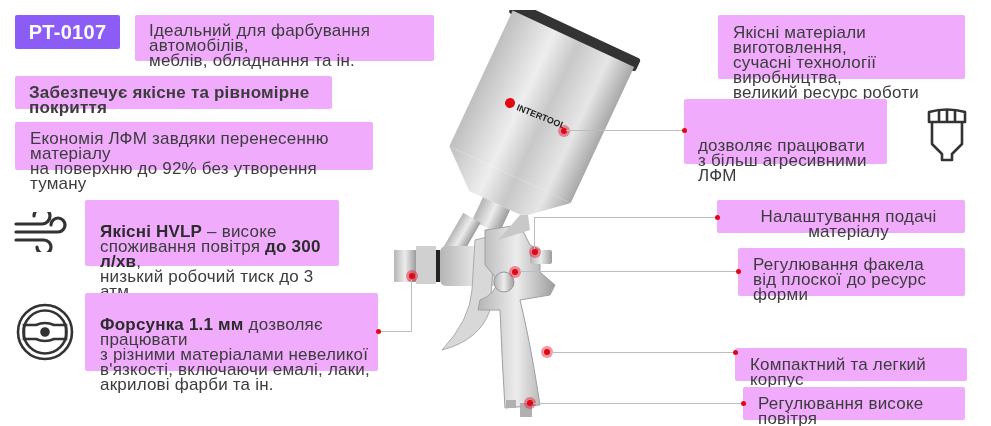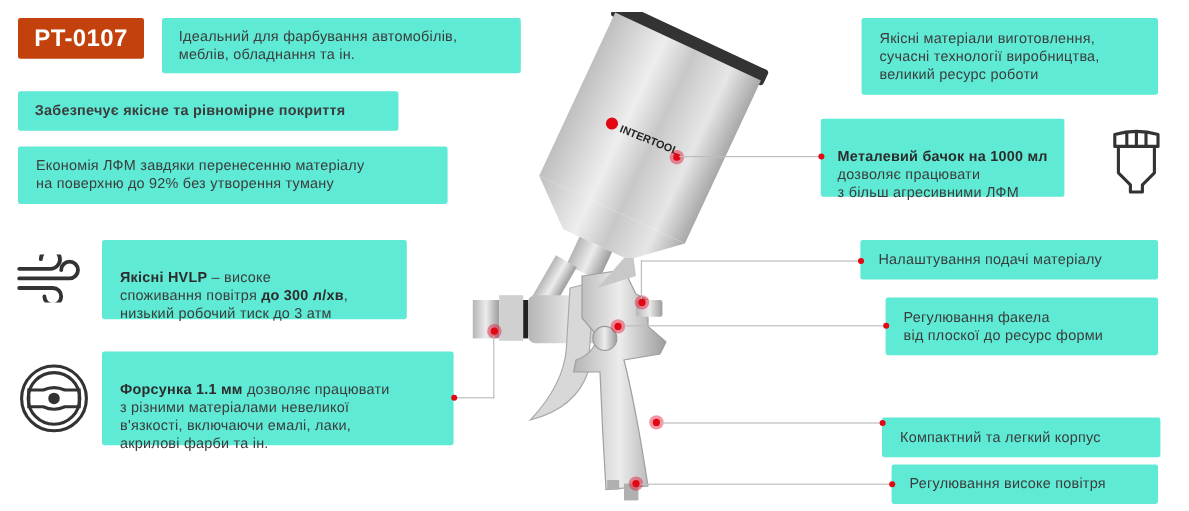--- a/index.html
+++ b/index.html
@@ -3,28 +3,28 @@
 <meta charset="utf-8">
 <style>
   html, body { margin:0; padding:0; }
   body {
     width: 991px; height: 426px; position: relative; overflow: hidden;
     background: #ffffff;
     font-family: "Liberation Sans", "DejaVu Sans", sans-serif;
     color: #3a3a3a;
   }
   .box {
-    position: absolute; background: #5eead4; border-radius: 2px;
-    font-size: 12px; line-height: 15px; color: #3c3c3c;
+    position: absolute; background: #f0abfc; border-radius: 2px;
+    font-size: 17px; line-height: 15px; color: #3c3c3c;
     box-sizing: border-box; letter-spacing: 0.2px;
   }
   .box b { font-weight: bold; color: #2c2c2c; }
   .sku {
     position: absolute; left: 15px; top: 15px; width: 105px; height: 34px;
-    background: #c2410c; color: #fff; border-radius: 2px;
+    background: #8b5cf6; color: #fff; border-radius: 2px;
     font-weight: bold; font-size: 20px; line-height: 34px; text-align: center;
     letter-spacing: 0.3px;
   }
   .icon { position: absolute; }
   svg { display:block; }
   .line { position:absolute; background:#bdbdbd; }
   .dot { position:absolute; width:5px; height:5px; border-radius:50%; background:#e30613; }
   .hot {
     position:absolute; width:12px; height:12px; border-radius:50%;
     background: rgba(230,20,50,0.45);
@@ -76,34 +76,34 @@
 з різними матеріалами невеликої
 в'язкості, включаючи емалі, лаки,
 акрилові фарби та ін.</span>
 </div>
 
 <div class="box" style="left:718px; top:15px; width:247px; height:64px; padding:10px 0 0 15px; white-space:pre-line;">Якісні матеріали виготовлення,
 сучасні технології виробництва,
 великий ресурс роботи</div>
 
 <div class="box" style="left:684px; top:99px; width:203px; height:65px; padding:9px 0 0 14px; white-space:pre-line;">
-  <b>Металевий бачок на 1000 мл</b><span>
+  <span>
 дозволяє працювати
 з більш агресивними ЛФМ</span>
 </div>
 
 <div class="icon" style="left:926px; top:106px;">
   <svg width="42" height="58" viewBox="0 0 42 58" fill="none" stroke="#333" stroke-width="2.6" stroke-linejoin="round">
     <path d="M3 6 Q21 1 39 6 V16 H3 Z"></path>
     <path d="M13 4 V16 M21 3 V16 M29 4 V16"></path>
     <path d="M6 16 V38 L16 48 V54 H26 V48 L36 38 V16"></path>
   </svg>
 </div>
 
-<div class="box" style="left:717px; top:200px; width:248px; height:33px; padding:9px 0 0 15px;">Налаштування подачі матеріалу</div>
+<div class="box" style="left:717px; top:200px; width:248px; height:33px; padding:9px 0 0 15px;text-align:center;">Налаштування подачі матеріалу</div>
 
 <div class="box" style="left:738px; top:248px; width:227px; height:48px; padding:9px 0 0 15px; white-space:pre-line;">Регулювання факела
 від плоскої до ресурс форми</div>
 
 <div class="box" style="left:735px; top:348px; width:232px; height:33px; padding:9px 0 0 15px;">Компактний та легкий корпус</div>
 
 <div class="box" style="left:743px; top:387px; width:222px; height:33px; padding:9px 0 0 15px;">Регулювання високе повітря</div>
 
 <div class="gun">
   <svg width="300" height="416" viewBox="0 0 300 416">

